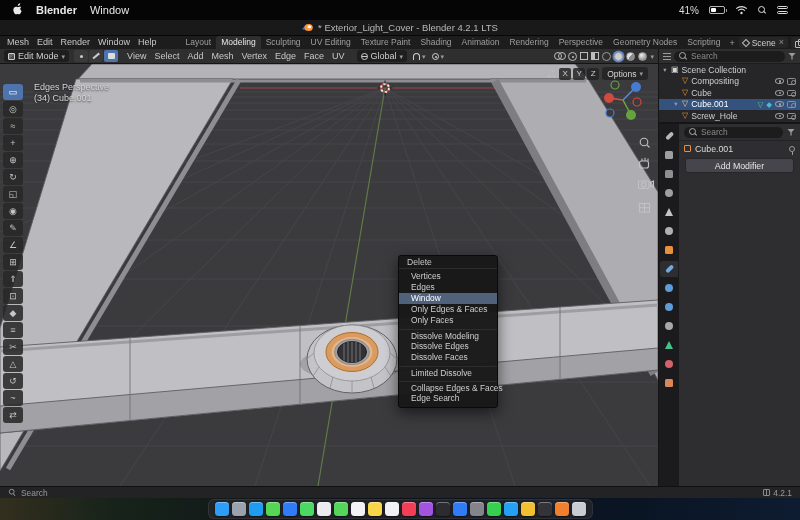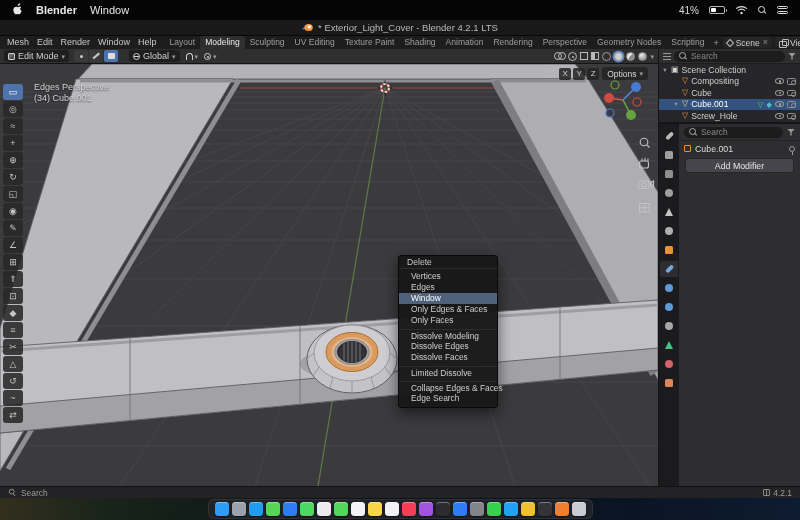--- a/index.html
+++ b/index.html
@@ -22,21 +22,21 @@
 .icon-mag::after{content:"";position:absolute;left:5.6px;top:5.6px;width:3px;height:1.2px;background:#aaa;transform:rotate(45deg);transform-origin:0 0;}
 .mb-mag::before{border-color:#ddd}.mb-mag::after{background:#ddd}
 
 
 .titlebar{position:absolute;top:20px;left:0;right:0;height:16px;background:#191919;border-bottom:1px solid #070707;display:flex;align-items:center;justify-content:center;gap:5px;color:#b9b9b9;font-size:9.5px;}
 
 
 .topbar{position:absolute;top:36px;left:0;right:0;height:13px;background:#1d1d1d;display:flex;align-items:center;font-size:9px;color:#c8c8c8;padding:0 3px;}
 .menus,.workspaces{display:flex;align-items:center;height:13px;}
 .menu-btn{padding:0 4px;height:13px;line-height:13px;color:#c8c8c8;}
-.workspaces{margin-left:4px;}
+.workspaces{margin-left:20px;}
 .ws{padding:0 5px;height:13px;line-height:13px;color:#9f9f9f;border-radius:3px 3px 0 0;font-size:8.5px;white-space:nowrap;}
 .ws.active{background:#2f2f2f;color:#e8e8e8;}
 .ws-add{padding:0 4px;color:#9f9f9f;}
 .tb-right{margin-left:auto;display:flex;align-items:center;gap:3px;}
 .chip{display:flex;align-items:center;gap:3px;background:#262626;border-radius:3px;padding:0 4px;height:11px;color:#cfcfcf;white-space:nowrap;font-size:8.5px;}
 .xg{color:#8f8f8f;font-size:9px;line-height:1;}
 .icon-scene{width:6px;height:6px;border:1px solid #bbb;transform:rotate(45deg);flex:none;}
 .icon-layers{width:8px;height:8px;position:relative;flex:none;}
 .icon-layers::before,.icon-layers::after{content:"";position:absolute;width:5.5px;height:5.5px;border:1px solid #bbb;border-radius:1px;}
 .icon-layers::before{left:0;top:2px;}.icon-layers::after{left:2.5px;top:0;}
@@ -238,20 +238,31 @@
       <button class="selbtn">
           <span class="sm-vert"></span>
         </button>
       <button class="selbtn">
           <span class="sm-edge"></span>
         </button>
       <button class="selbtn active">
           <span class="sm-face"></span>
         </button>
     </span>
+    <div class="hmenus">
+
+    <button class="menu-btn">View</button>
+        <button class="menu-btn">Select</button>
+        <button class="menu-btn">Add</button>
+        <button class="menu-btn">Mesh</button>
+        <button class="menu-btn">Vertex</button>
+        <button class="menu-btn">Edge</button>
+        <button class="menu-btn">Face</button>
+        <button class="menu-btn">UV</button>
+      </div>
     <span class="mode-chip" style="margin-left:6px;">
       <span class="icon-globe"></span>
       <span>Global</span>
       <span class="caret">▾</span>
     </span>
     <span class="hgrp">
       <span class="icon-magnet"></span>
       <span class="caret">▾</span>
     </span>
     <span class="hgrp">

